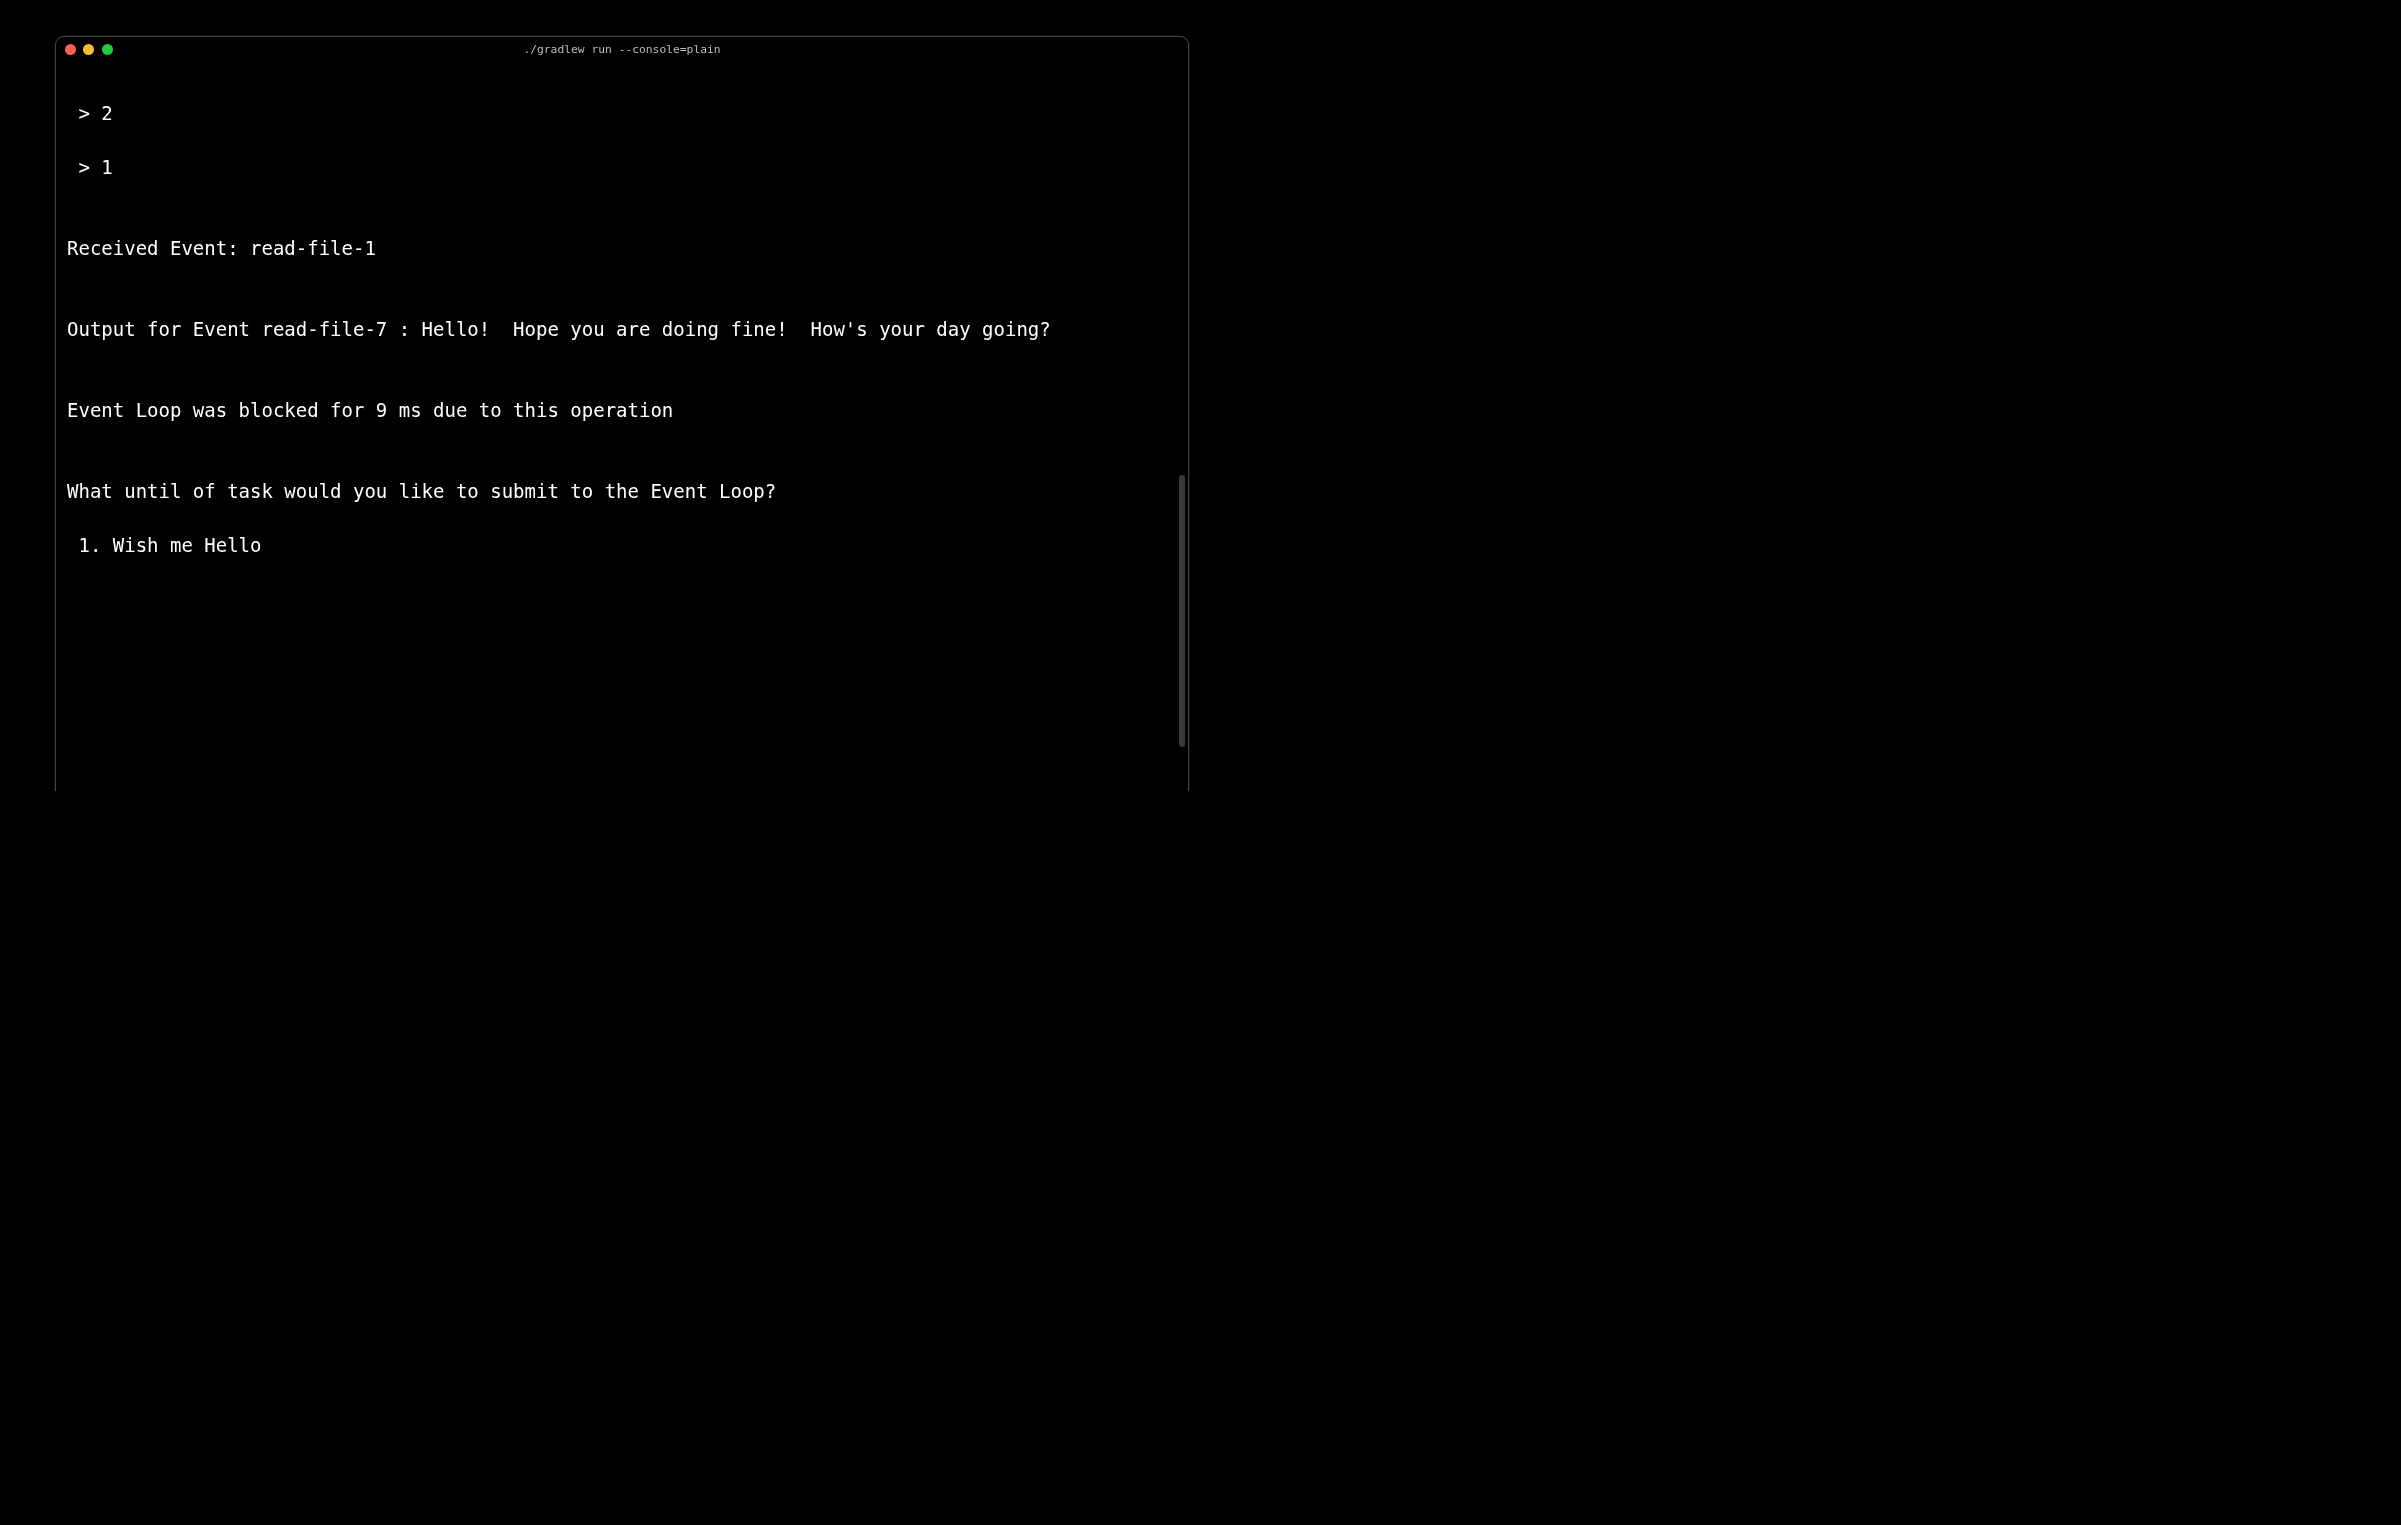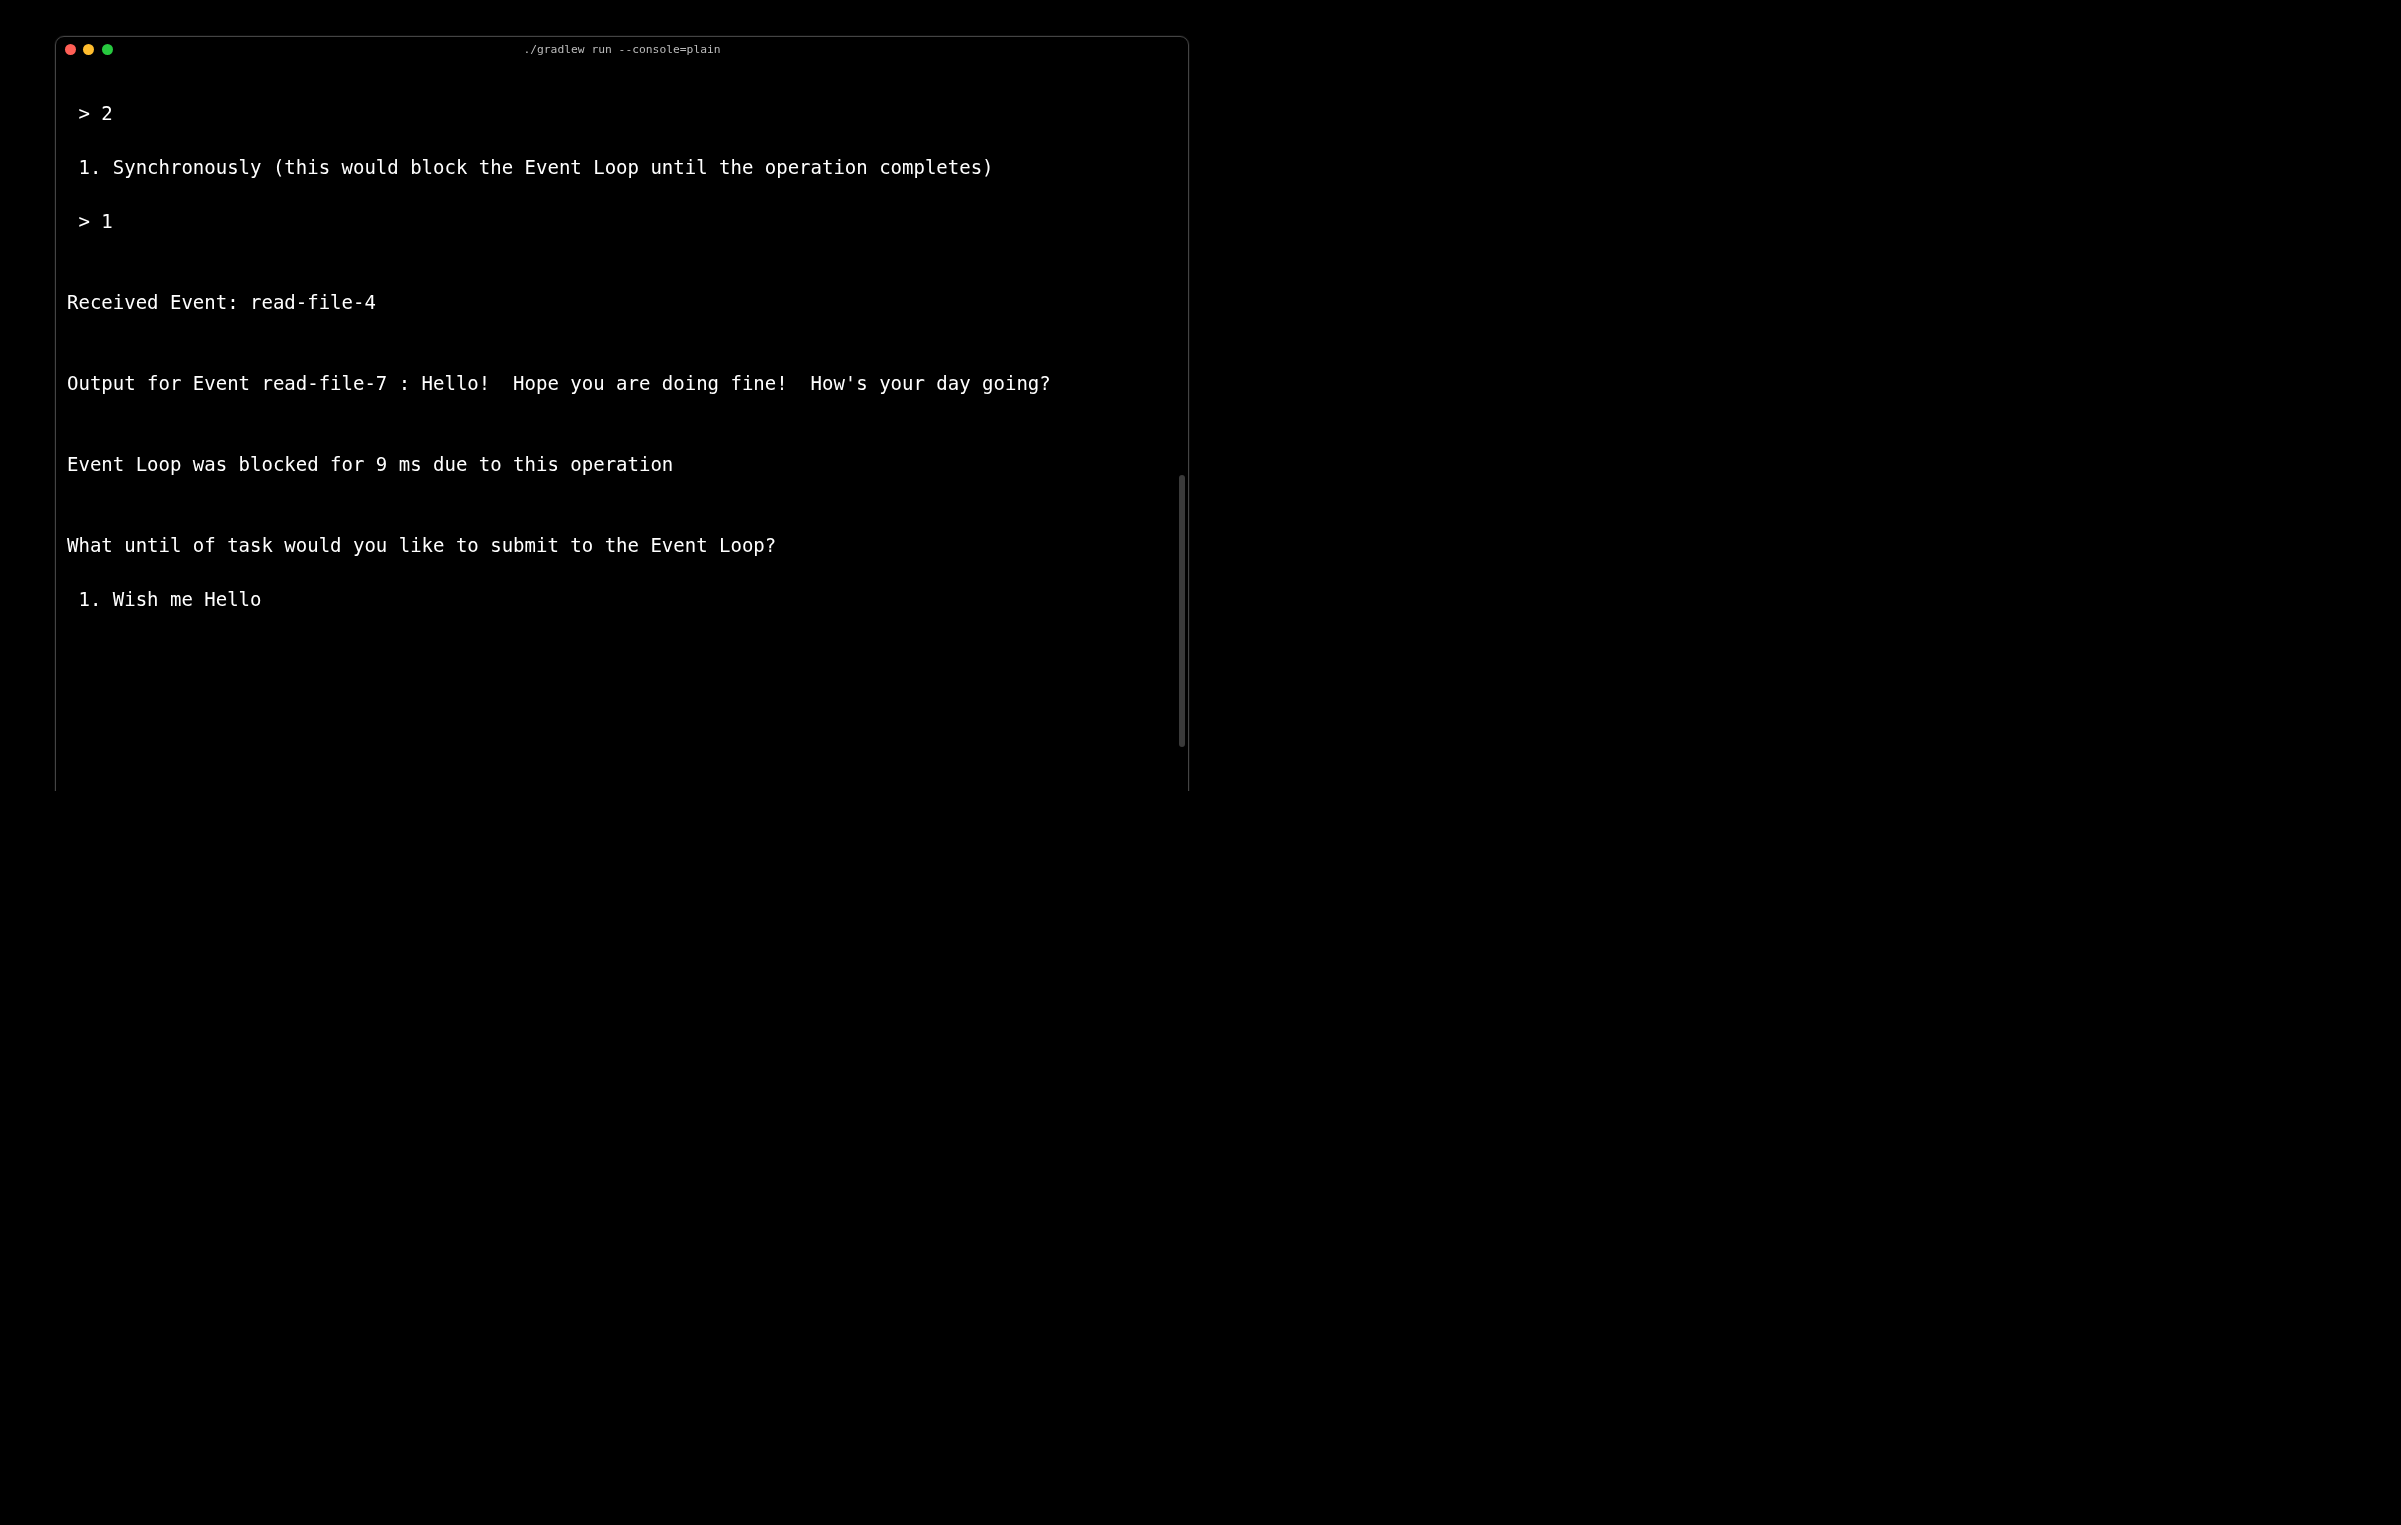--- a/index.html
+++ b/index.html
@@ -81,24 +81,23 @@
   <div class="title-bar">
     <div class="traffic-lights">
       <div class="traffic-light tl-close"></div>
       <div class="traffic-light tl-min"></div>
       <div class="traffic-light tl-max"></div>
     </div>
     <div class="window-title">./gradlew run --console=plain</div>
   </div>
   <div class="terminal-body">
 <span class="line"> &gt; 2</span>
-<span class="line"> 1. Synchronously (this would block the Event Loop until the operation completes)</span>
 <span class="line"> &gt; 1</span>
 <span class="line"></span>
-<span class="line">Received Event: read-file-4</span>
+<span class="line">Received Event: read-file-1</span>
 <span class="line"></span>
 <span class="line">Output for Event read-file-7 : Hello!  Hope you are doing fine!  How's your day going?</span>
 <span class="line"></span>
 <span class="line">Event Loop was blocked for 9 ms due to this operation</span>
 <span class="line"></span>
 <span class="line">What until of task would you like to submit to the Event Loop?</span>
 <span class="line"> 1. Wish me Hello</span>
 
 
 

